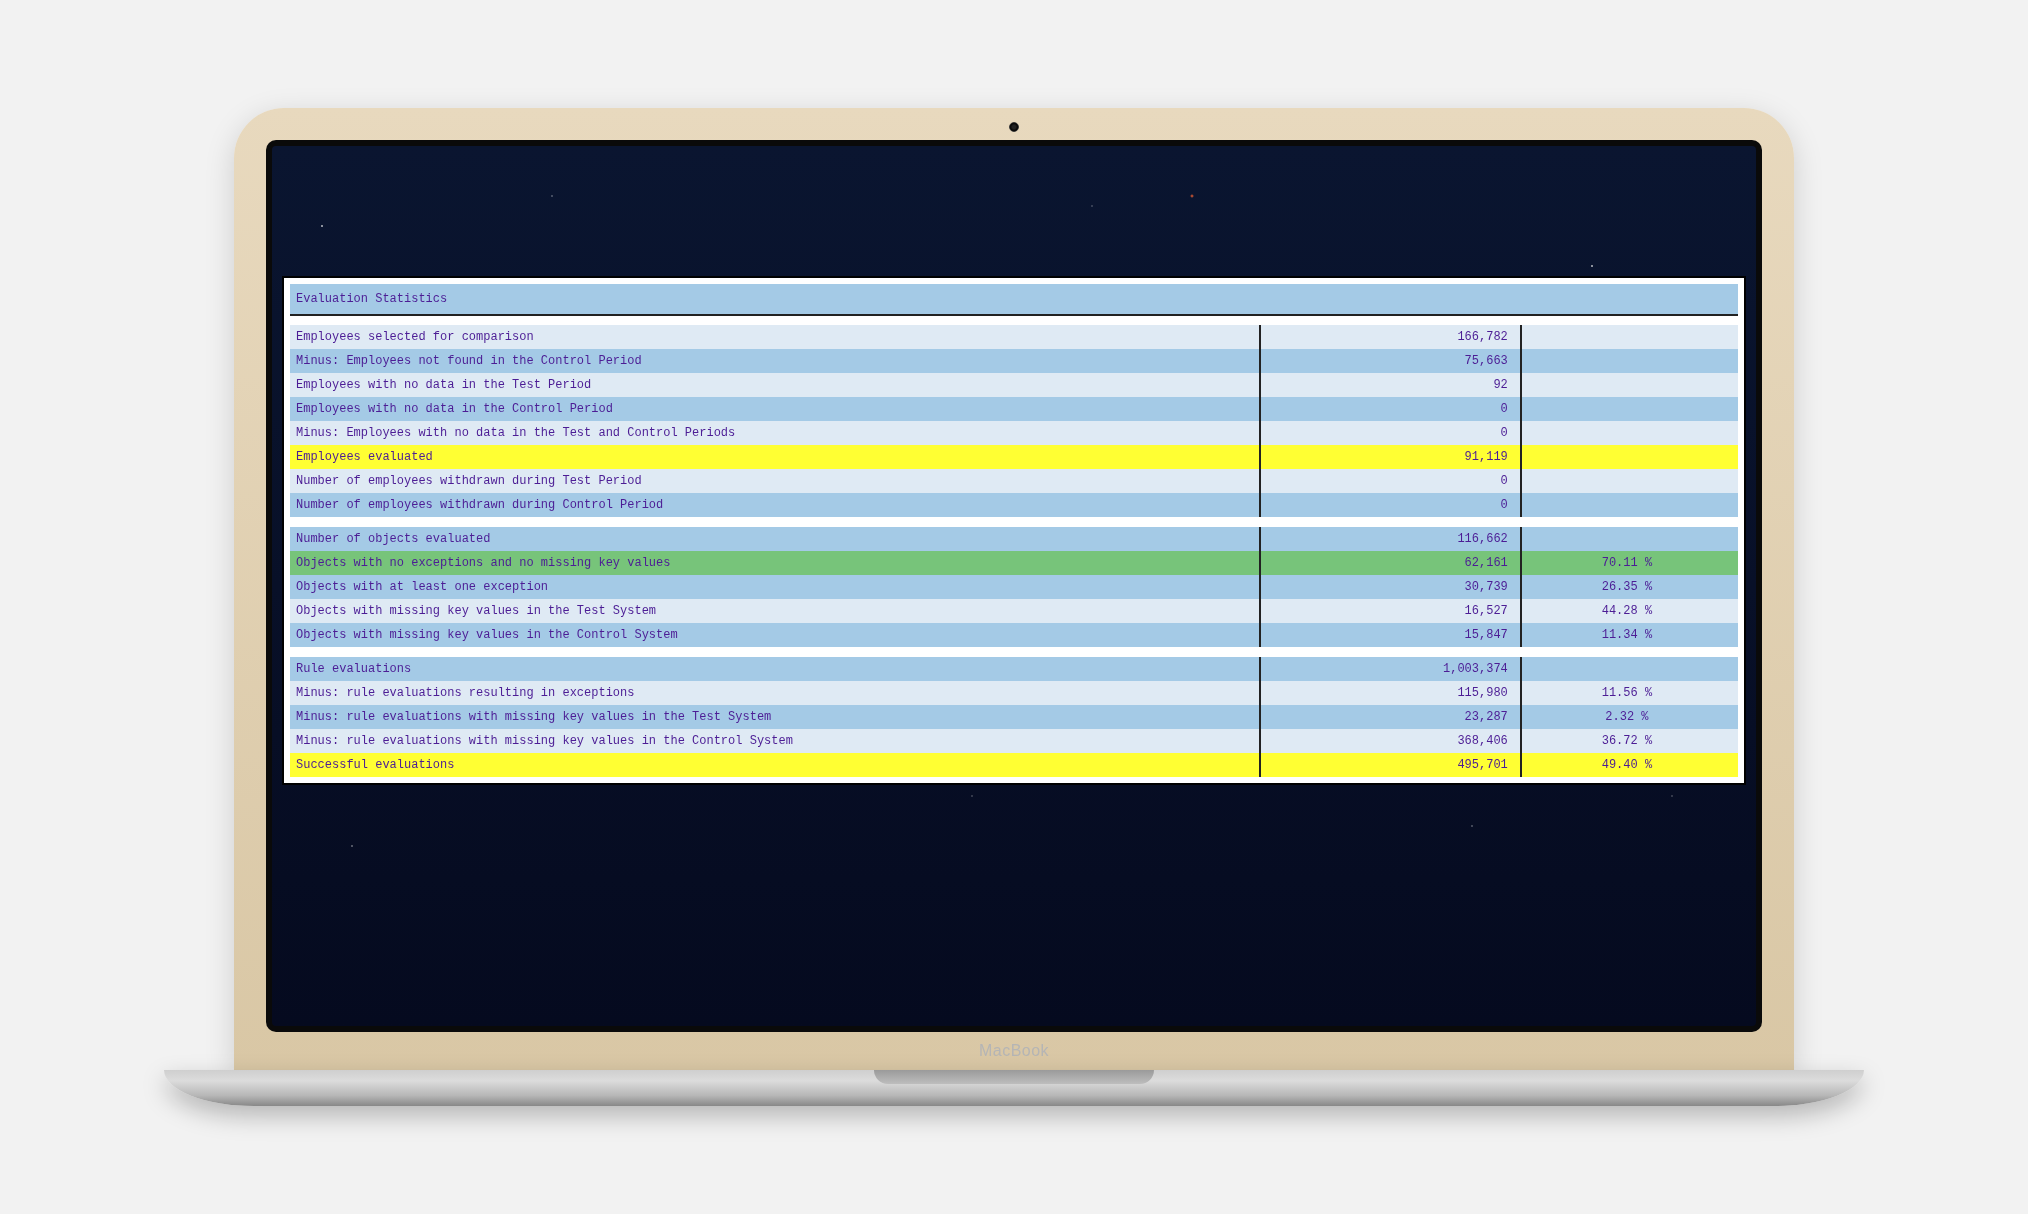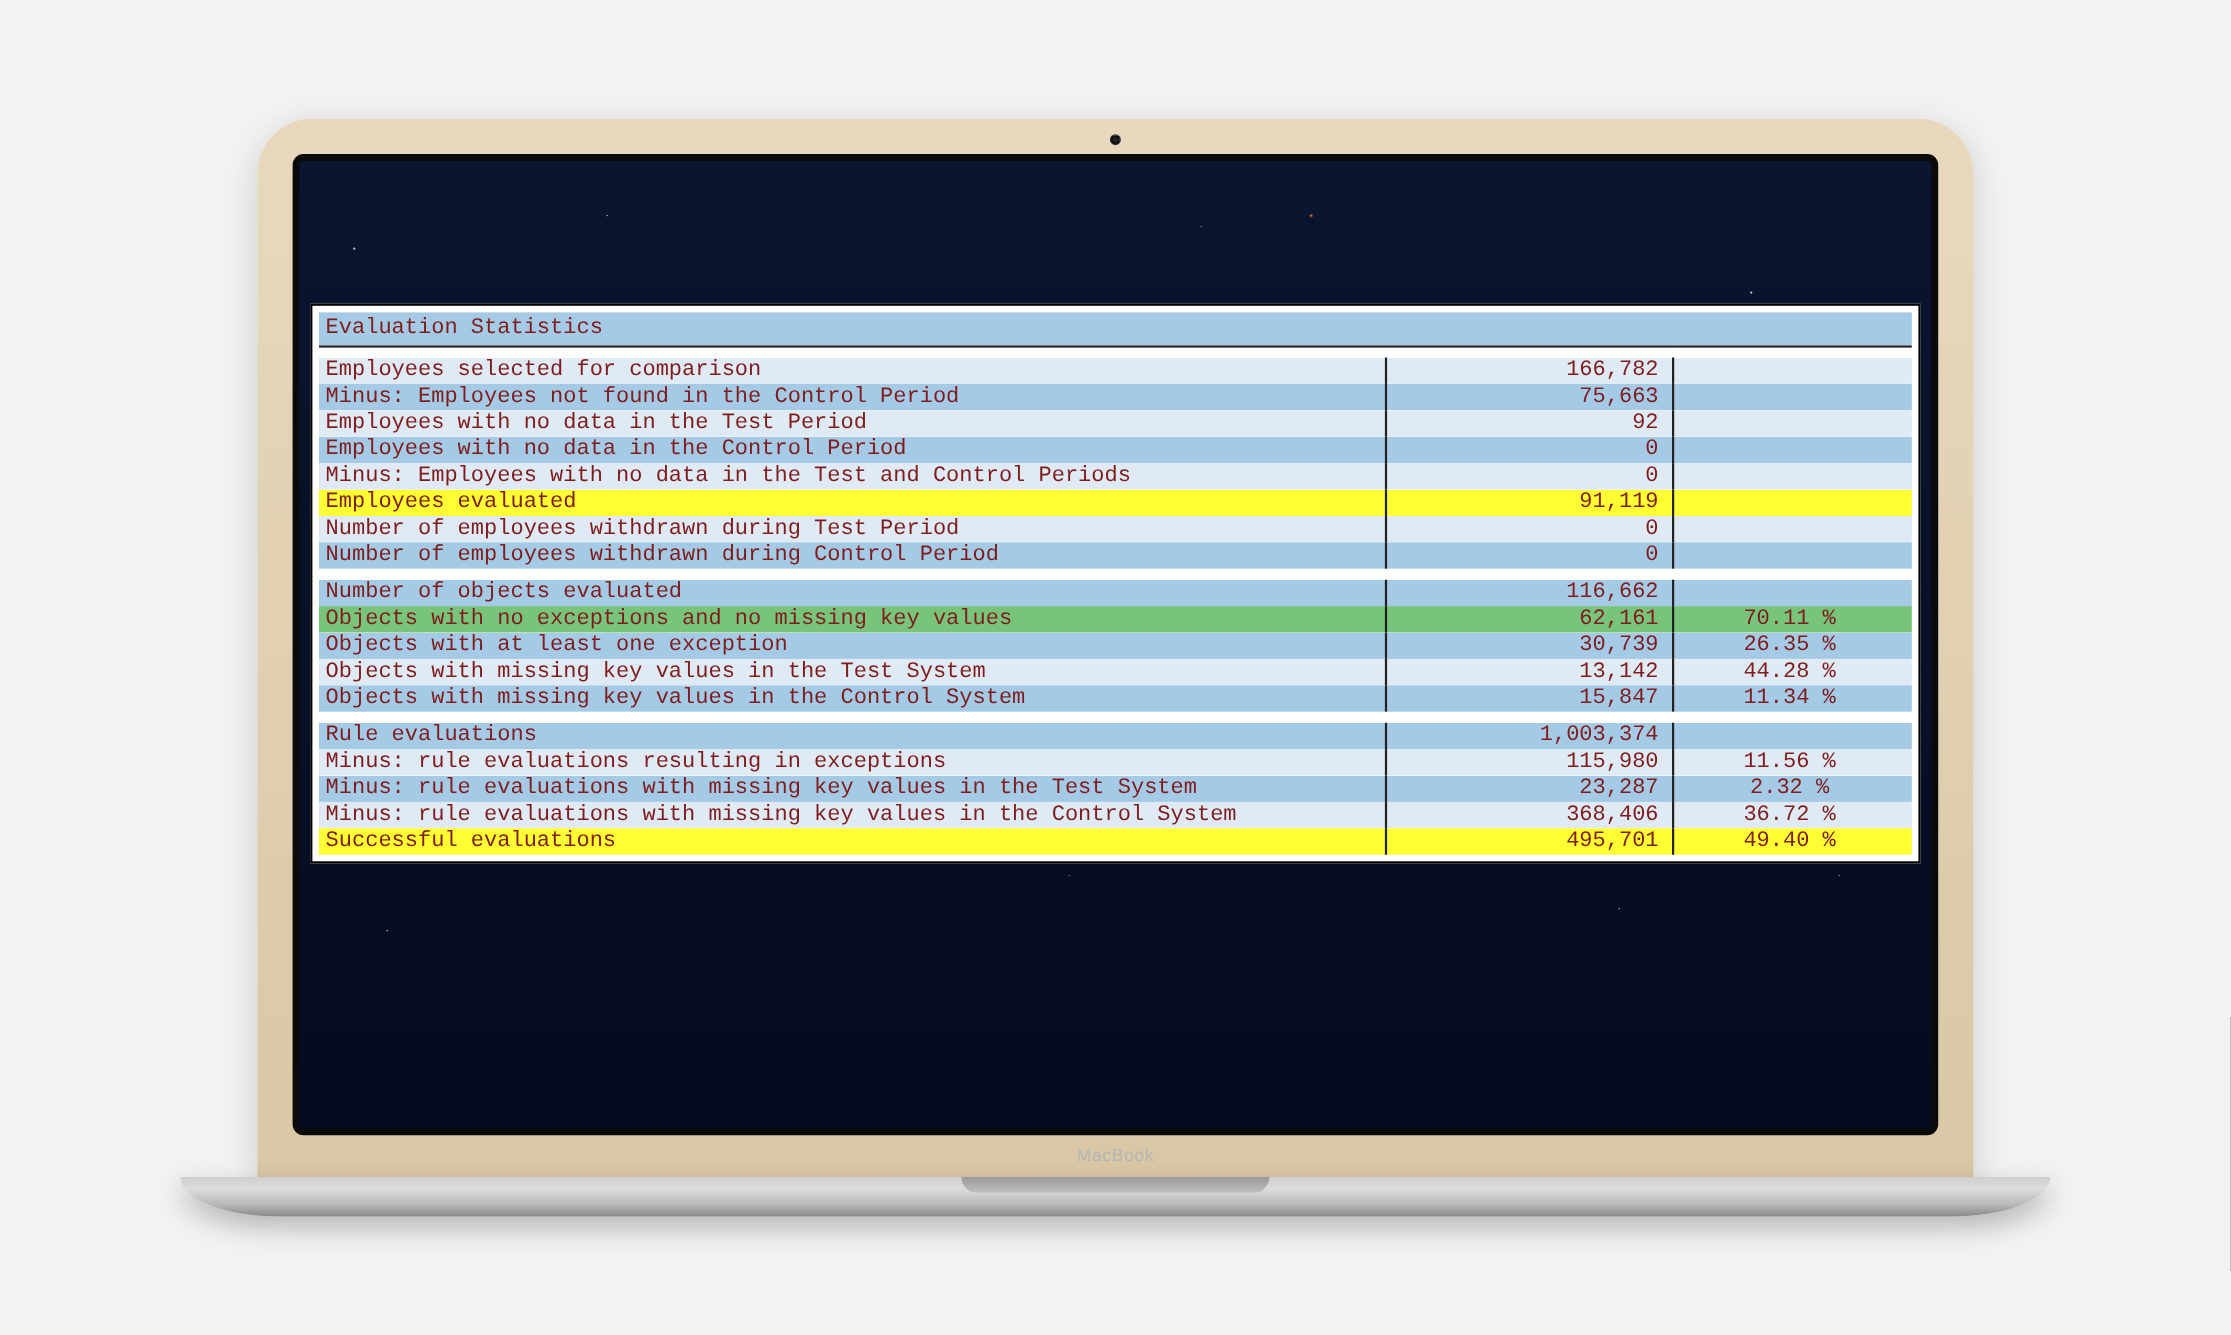--- a/index.html
+++ b/index.html
@@ -85,22 +85,22 @@
     left: 10px;
     right: 10px;
     background: #fff;
     border: 2px solid #000;
     padding: 6px;
   }
   
   .report-table {
     width: 100%;
     border-collapse: collapse;
-    font-size: 20px;
-    color: #7f1d1d;
+    font-size: 12px;
+    color: #4c1d95;
   }
   
   .report-table td {
     white-space: nowrap;
     overflow: hidden;
     padding: 0 6px;
     line-height: 24px;
     vertical-align: middle;
   }
   
@@ -226,21 +226,21 @@
                   <td class="col-value vline-right">62,161</td>
                   <td class="col-pct">70.11 %</td>
                 </tr>
                 <tr class="reg">
                   <td class="col-label vline-right">Objects with at least one exception</td>
                   <td class="col-value vline-right">30,739</td>
                   <td class="col-pct">26.35 %</td>
                 </tr>
                 <tr class="alt">
                   <td class="col-label vline-right">Objects with missing key values in the Test System</td>
-                  <td class="col-value vline-right">13,142</td>
+                  <td class="col-value vline-right">16,527</td>
                   <td class="col-pct">44.28 %</td>
                 </tr>
                 <tr class="reg">
                   <td class="col-label vline-right">Objects with missing key values in the Control System</td>
                   <td class="col-value vline-right">15,847</td>
                   <td class="col-pct">11.34 %</td>
                 </tr>
                 <tr class="spacer">
                   <td colspan="3"></td>
                 </tr>

